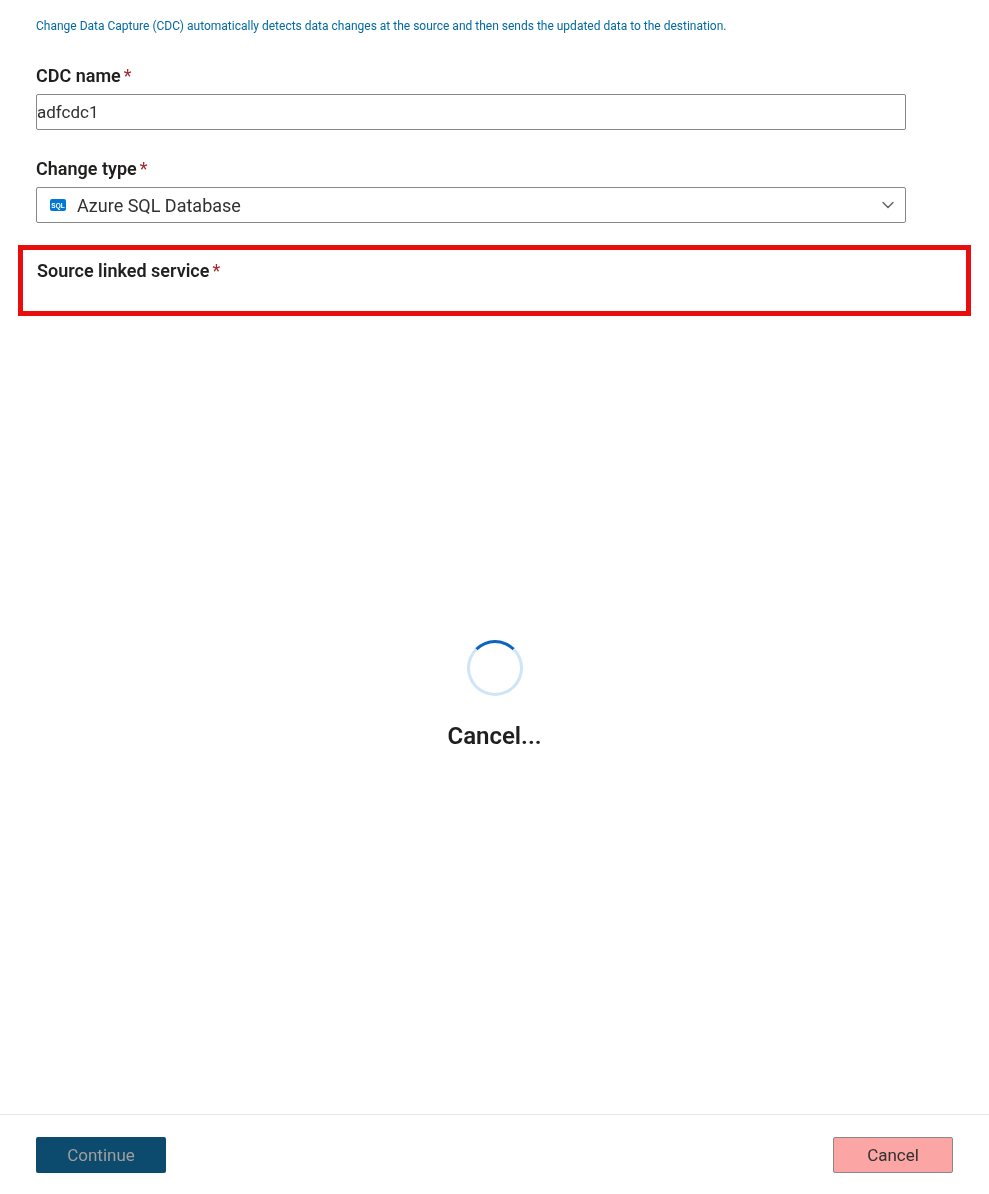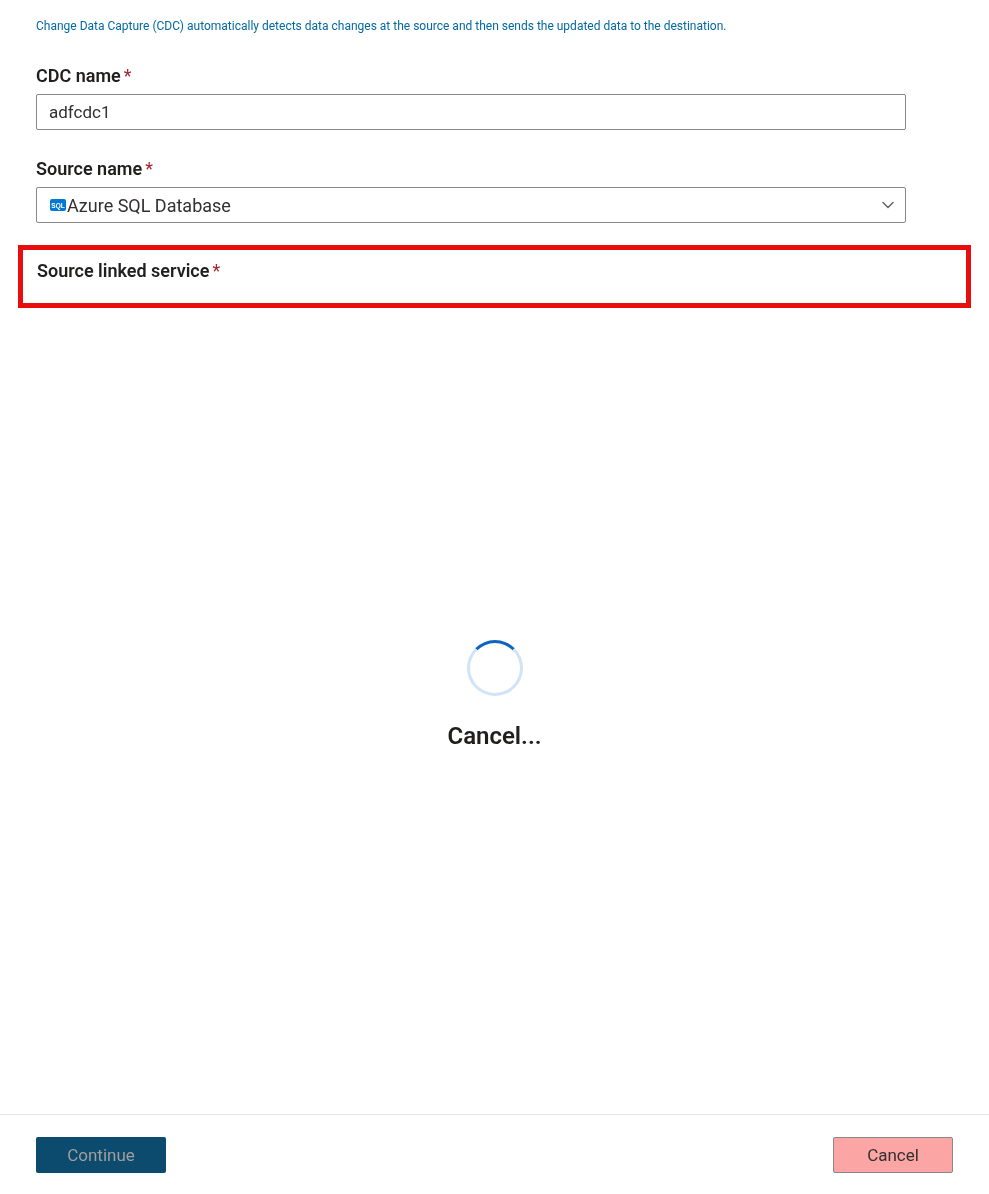--- a/index.html
+++ b/index.html
@@ -40,37 +40,37 @@
     .required-asterisk {
       color: #a4262c;
       margin-left: 3px;
       font-weight: 400;
     }
     .text-input {
       width: 870px;
       height: 36px;
       border: 1px solid #8a8886;
       border-radius: 2px;
-      padding: 0 12px;
+      padding: 0 0;
       font-size: 17px;
       font-family: inherit;
       color: #323130;
       background: #fff;
     }
     .dropdown {
       width: 870px;
       height: 36px;
       border: 1px solid #8a8886;
       border-radius: 2px;
       padding: 0 10px 0 12px;
       background: #fff;
       display: flex;
       align-items: center;
       cursor: pointer;
-      gap: 0;
+      gap: 10px;
     }
     .dropdown-icon {
       width: 18px;
       height: 18px;
       flex-shrink: 0;
       display: inline-flex;
       align-items: center;
       justify-content: center;
     }
     .dropdown-text {
@@ -81,21 +81,21 @@
     .chevron {
       width: 14px;
       height: 14px;
       flex-shrink: 0;
       display: inline-flex;
       align-items: center;
       justify-content: center;
     }
     .highlight-box {
       border: 5px solid #e80e0e;
-      padding: 10px 14px 14px 14px;
+      padding: 10px 14px 22px 14px;
       margin-left: -18px;
       margin-right: -18px;
       margin-top: -6px;
     }
     .linked-row {
       display: flex;
       align-items: center;
       gap: 14px;
     }
     .edit-btn {
@@ -171,21 +171,21 @@
 
   <div class="field-group">
     <label class="field-label">
       <span>CDC name</span><span class="required-asterisk">*</span>
     </label>
     <input type="text" class="text-input" value="adfcdc1" style="">
   </div>
 
   <div class="field-group">
     <label class="field-label">
-      <span>Source name</span><span class="required-asterisk">*</span>
+      <span>Change type</span><span class="required-asterisk">*</span>
     </label>
     <div class="dropdown">
       <span class="dropdown-icon">
         <svg width="18" height="18" viewBox="0 0 18 18">
           <rect x="1" y="3" width="16" height="12" rx="2" fill="#0078d4"></rect>
           <text x="9" y="12" font-size="6.5" font-family="Segoe UI, sans-serif" fill="#fff" text-anchor="middle" font-weight="600">SQL</text>
         </svg>
       </span>
       <span class="dropdown-text">Azure SQL Database</span>
       <span class="chevron">

